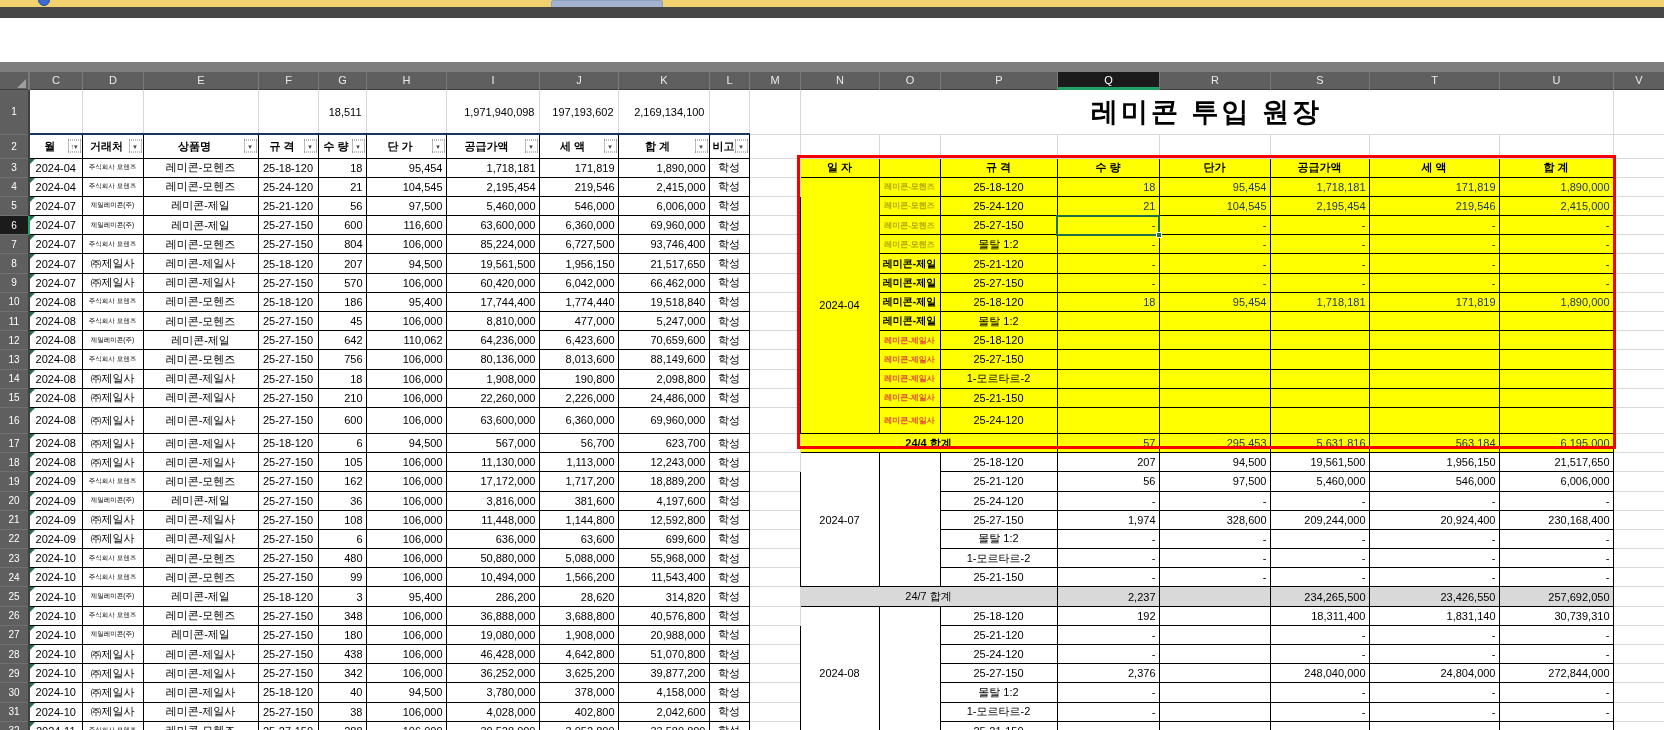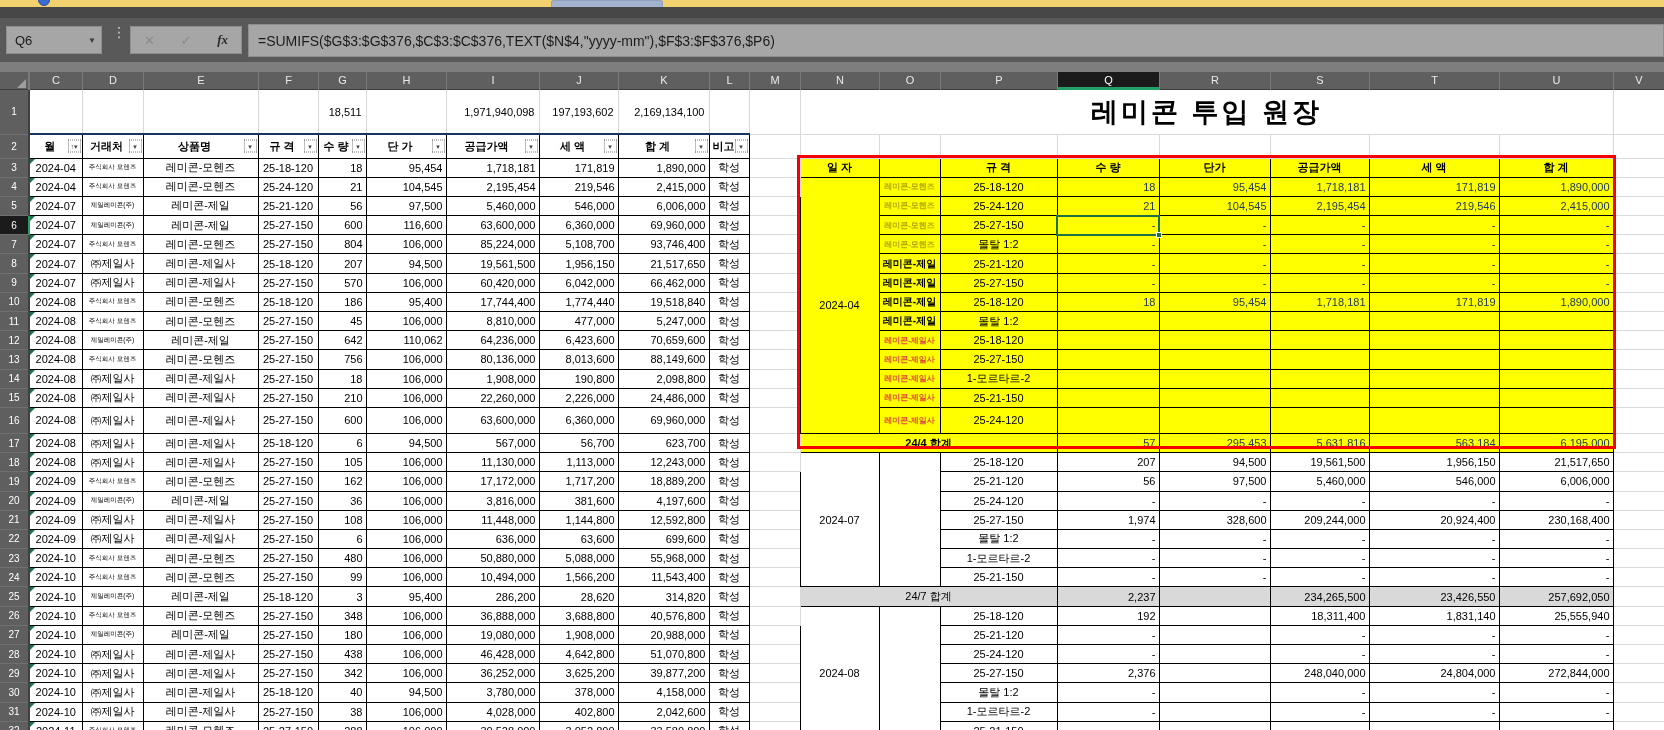--- a/index.html
+++ b/index.html
@@ -81,35 +81,20 @@
 </head>
 <body>
 
 <div class="screen">
   <div class="titlebar">
     <div class="app-dot"></div>
     <div class="win-tab"></div>
   </div>
   <div class="band2"></div>
 
-  <div class="fbar">
-    <div class="namebox">
-      <span class="nbval">Q6</span>
-      <span class="nbdrop">▼</span>
-    </div>
-    <div class="dots">⋮</div>
-    <div class="btnpanel">
-      <span class="fbtn-x">✕</span>
-      <span class="fbtn-ok">✓</span>
-      <span class="fbtn-fx">fx</span>
-    </div>
-    <div class="formulabox">
-      <span class="ftext">=SUMIFS($G$3:$G$376,$C$3:$C$376,TEXT($N$4,"yyyy-mm"),$F$3:$F$376,$P6)</span>
-    </div>
-  </div>
   <div class="gapband"></div>
 
   <div class="colhdr" id="colhdr">
     <div class="corner"></div>
   <div class="chcell" style="width: 53px;">C</div>
       <div class="chcell" style="width: 61px;">D</div>
       <div class="chcell" style="width: 115px;">E</div>
       <div class="chcell" style="width: 60px;">F</div>
       <div class="chcell" style="width: 48px;">G</div>
       <div class="chcell" style="width: 80px;">H</div>
@@ -286,21 +271,21 @@
           </tr>
           <tr style="height: 19.2px;">
             <td class="rh">7</td>
             <td class="lt ctr rel">2024-07<div class="tri"></div></td>
             <td class="lt ctr sm">주식회사 모헨즈</td>
             <td class="lt ctr">레미콘-모헨즈</td>
             <td class="lt ctr">25-27-150</td>
             <td class="lt num">804</td>
             <td class="lt num">106,000</td>
             <td class="lt num">85,224,000</td>
-            <td class="lt num">5,108,700</td>
+            <td class="lt num">6,727,500</td>
             <td class="lt num">93,746,400</td>
             <td class="lt ctr">학성</td>
             <td class="gl"></td>
             <td class="yt p-olive">레미콘-모헨즈</td>
             <td class="yt ysp">몰탈 1:2</td>
             <td class="yt ynum">-</td>
             <td class="yt ynum">-</td>
             <td class="yt ynum">-</td>
             <td class="yt ynum">-</td>
             <td class="yt ynum">-</td>
@@ -708,21 +693,21 @@
             <td class="lt num">40,576,800</td>
             <td class="lt ctr">학성</td>
             <td class="gl"></td>
             <td class="wt wm" rowspan="7">2024-08</td>
             <td class="wt" rowspan="7"></td>
             <td class="wt ctr">25-18-120</td>
             <td class="wt num">192</td>
             <td class="wt num"></td>
             <td class="wt num">18,311,400</td>
             <td class="wt num">1,831,140</td>
-            <td class="wt num">25,555,940</td>
+            <td class="wt num">30,739,310</td>
             <td class="gl"></td>
           </tr>
           <tr style="height: 19.2px;">
             <td class="rh">27</td>
             <td class="lt ctr rel">2024-10<div class="tri"></div></td>
             <td class="lt ctr sm">제일레미콘(주)</td>
             <td class="lt ctr">레미콘-제일</td>
             <td class="lt ctr">25-27-150</td>
             <td class="lt num">180</td>
             <td class="lt num">106,000</td>

